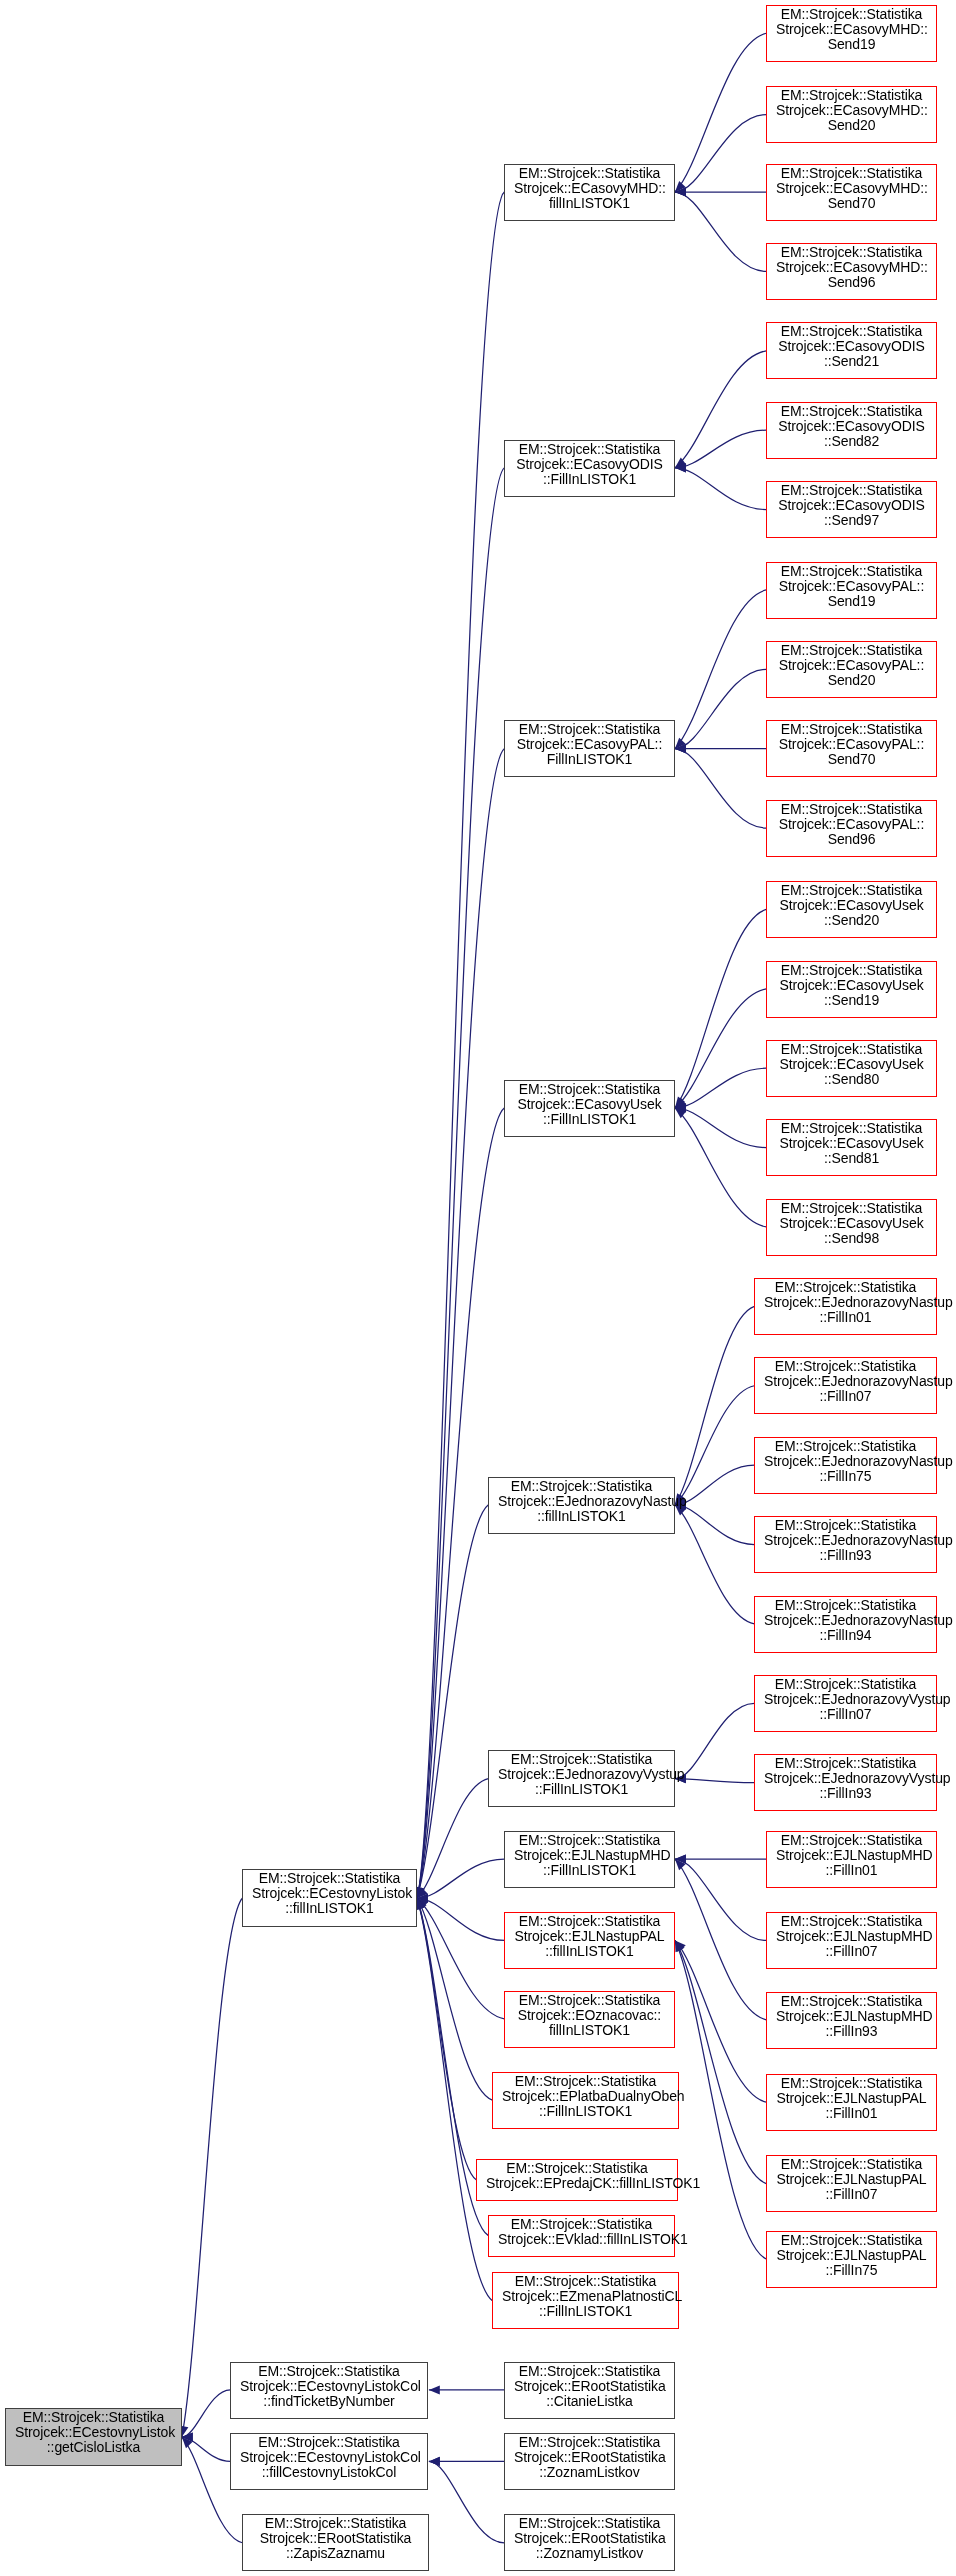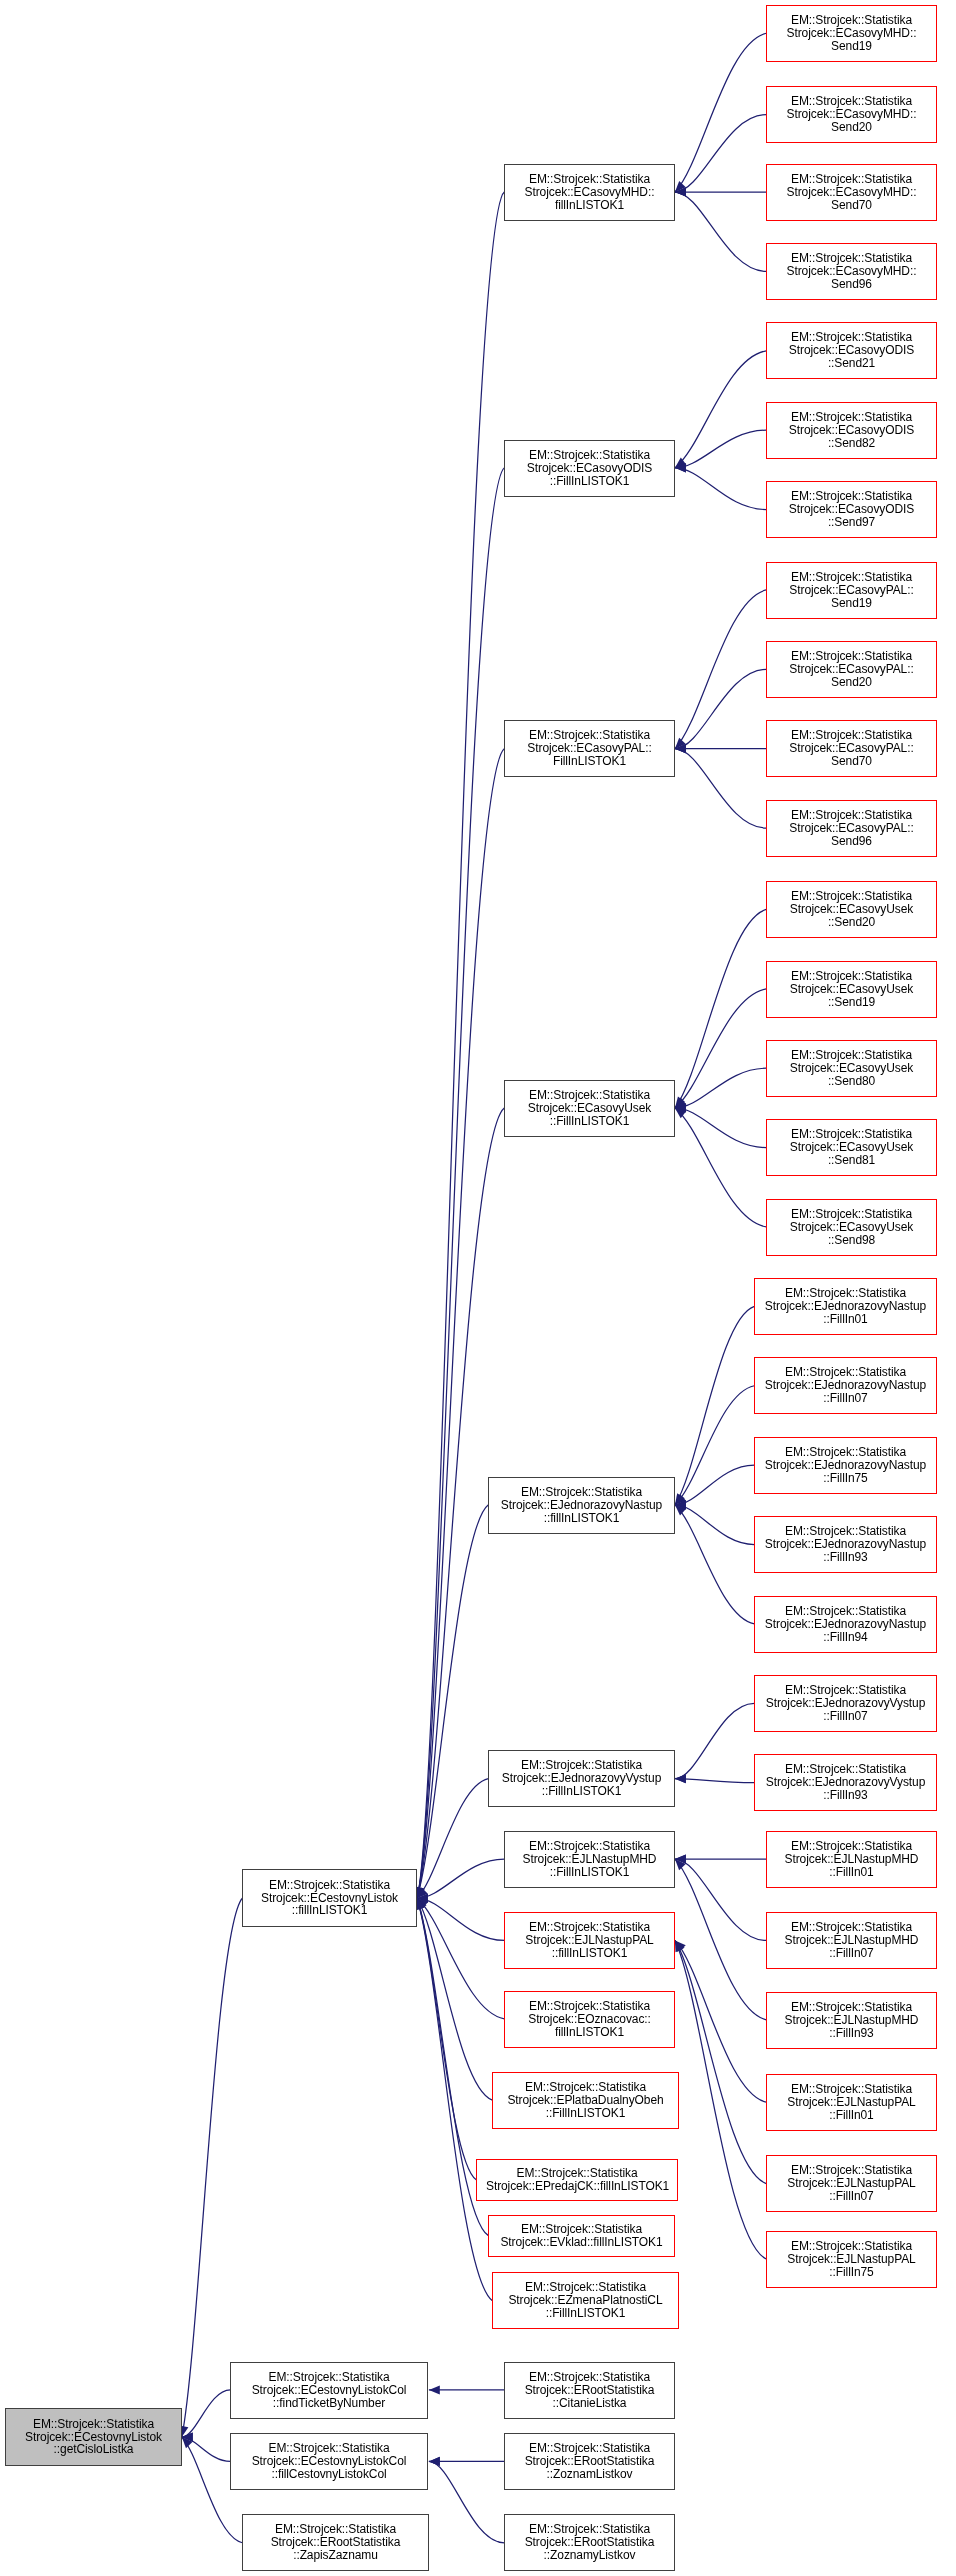--- a/index.html
+++ b/index.html
@@ -1,21 +1,21 @@
 <!DOCTYPE html>
 <html><head>
 <meta charset="utf-8">
 <style>
   html,body{margin:0;padding:0;background:#ffffff;}
   body{font-family:"Liberation Sans","DejaVu Sans",sans-serif;}
   #canvas{position:relative;width:957px;height:2576px;background:#fff;overflow:hidden;}
   svg#edges{position:absolute;left:0;top:0;width:957px;height:2576px;}
-  .node{position:absolute;box-sizing:border-box;display:flex;align-items:center;
+  .node{position:absolute;box-sizing:border-box;display:flex;
         justify-content:center;text-align:center;line-height:1.08;
-        font-size:12px;color:#000;letter-spacing:-0.1px;padding:1px 9px;}
+        font-size:14px;color:#000;letter-spacing:-0.1px;padding:1px 9px;}
   .node span{display:block;width:100%;white-space:pre-line;}
   .n-red{border:1.4px solid #ff0000;background:#ffffff;}
   .n-black{border:1.4px solid #404040;background:#ffffff;}
   .n-gray{border:1.4px solid #404040;background:#bfbfbf;}
 </style>
 </head>
 <body>
 
 <div id="canvas">
   <svg id="edges" viewBox="0 0 964 2596">

